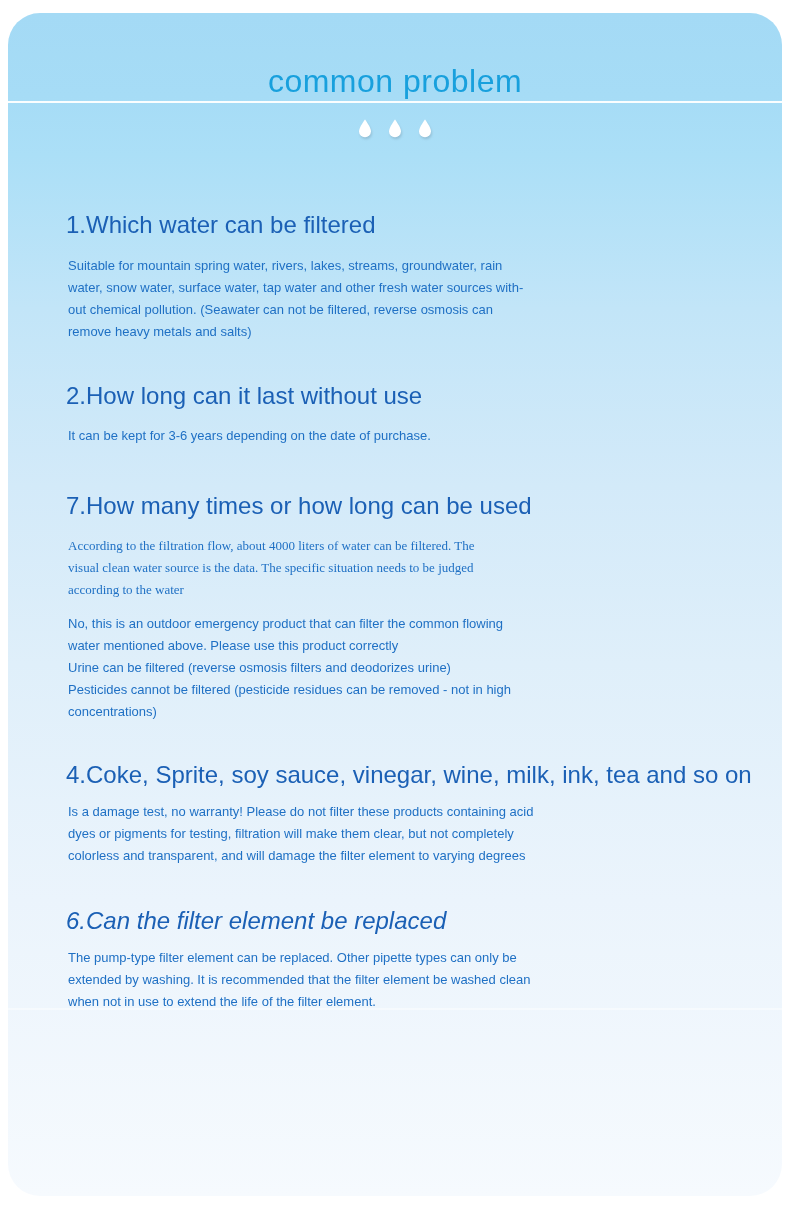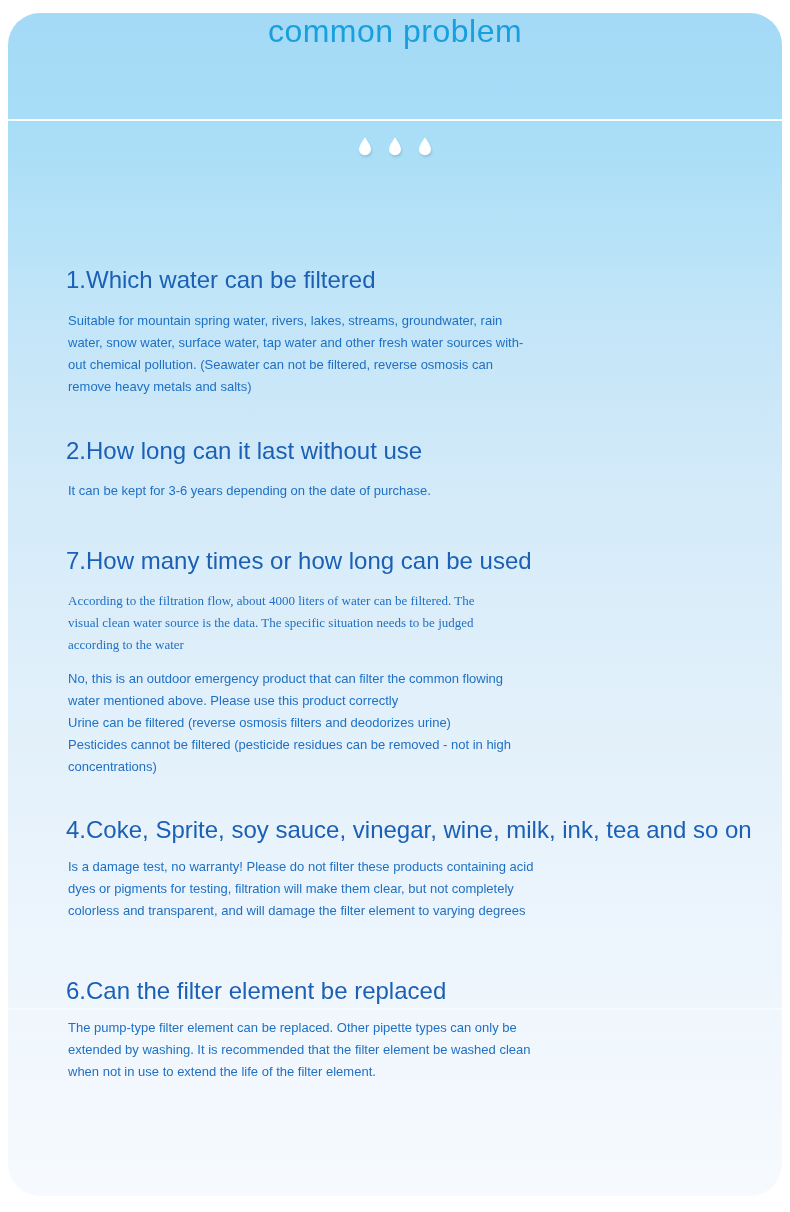--- a/index.html
+++ b/index.html
@@ -27,22 +27,23 @@
       #a4daf5 0%,
       #a6dcf6 7%,
       #abdff7 12%,
       #c2e5f8 25%,
       #d3eaf9 40%,
       #dfeffa 55%,
       #ebf4fc 75%,
       #f6fafe 100%);
   }
   .card-header {
-    height: 106px;
+    height: 88px;
     display: flex;
+    align-items: flex-end;
     justify-content: center;
     padding-bottom: 2px;
     box-sizing: border-box;
   }
   .card-title {
     font-size: 32px;
     line-height: 36px;
     color: #18a0dd;
     letter-spacing: 0.5px;
   }
@@ -80,31 +81,31 @@
   }
   .faq-body {
     font-size: 13px;
     line-height: 22px;
     color: #1f70c4;
     white-space: pre-line;
     margin: 0;
     padding-left: 2px;
   }
   
-  .s1 .faq-heading { margin-top: 107px; }
+  .s1 .faq-heading { margin-top: 70px; }
   .s1 .faq-body    { margin-top: 14px; }
   .s2 .faq-heading { margin-top: 37px; }
   .s2 .faq-body    { margin-top: 13px; }
   .s3 .faq-heading { margin-top: 43px; }
   .s3 .faq-body    { margin-top: 13px; font-family: Liberation Serif, serif; }
   .s4 .faq-heading { margin-top: 42px; }
   .s4 .faq-body    { margin-top: 12px; }
   .s5 .faq-heading { margin-top: 36px; }
   .s5 .faq-body    { margin-top: 10px; }
-  .s6 .faq-heading { margin-top: 53px; }
+  .s6 .faq-heading { margin-top: 38px; font-style: italic; }
   .s6 .faq-body    { margin-top: 10px; }
   .seam-line {
     position: absolute;
     left: 0;
     right: 0;
     top: 995px;
     height: 2px;
     background: rgba(255,255,255,0.45);
   }
 </style>

